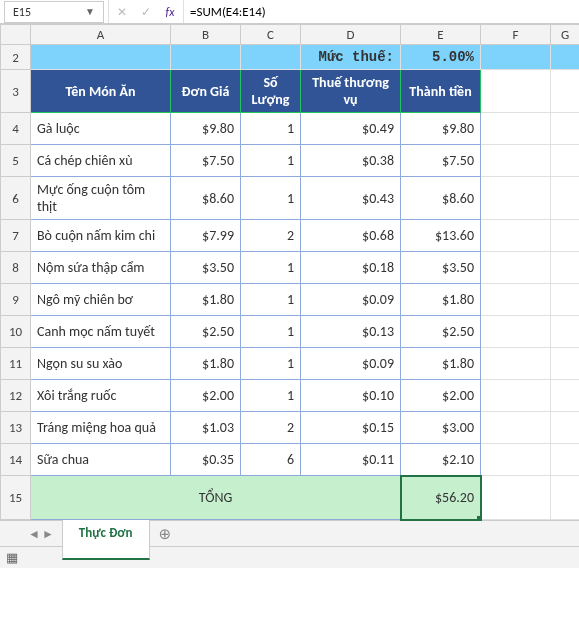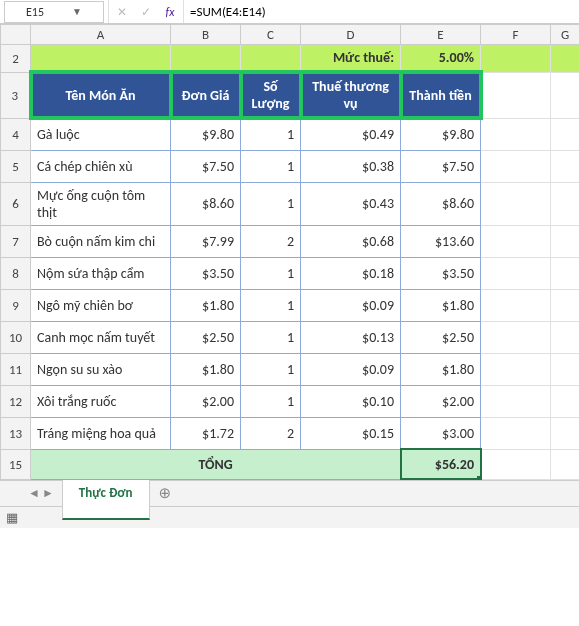--- a/index.html
+++ b/index.html
@@ -19,21 +19,21 @@
     background: #fff;
   }
   .name-box {
     width: 100px;
     height: 22px;
     border: 1px solid #ccc;
     margin: 1px 4px;
     display: flex;
     align-items: center;
     justify-content: space-between;
-    padding: 0 21px;
+    padding: 0 8px;
     font-size: 12px;
     background: #fff;
   }
   .name-box .dd { color: #666; font-size: 10px; }
   .fb-icons { display: flex; align-items: center; border-left: 1px solid #e0e0e0; border-right: 1px solid #e0e0e0; height: 100%; padding: 0 6px; gap: 10px; }
   .fb-icon { width: 14px; display: flex; align-items: center; justify-content: center; font-size: 12px; }
   .cancel-icon { color: #bbb; }
   .accept-icon { color: #bbb; }
   .fx-icon { font-style: italic; font-size: 12px; color: #4c1d95; }
   .formula-input {
@@ -71,28 +71,28 @@
   }
   .rowhdr { text-align: center; }
   .cell {
     border: 1px solid #e0e0e0;
     padding: 4px 6px;
     font-size: 14px;
     background: #fff;
     height: 24px;
     overflow: hidden;
   }
-  .tax-row td.cell { background: #bef264; border-color: #e0e0e0; }
+  .tax-row td.cell { background: #7dd3fc; border-color: #e0e0e0; font-family: Liberation Mono, monospace; }
   .tax-label { text-align: right; font-weight: bold; color: #333; }
   .tax-value { text-align: right; font-weight: bold; color: #333; }
-  .header-row td.cell { background: #305496; color: #fff; font-weight: bold; text-align: center; border: 4px solid #22c55e; height: 34px; vertical-align: middle; }
+  .header-row td.cell { background: #305496; color: #fff; font-weight: bold; text-align: center; border: 1px solid #22c55e; height: 34px; vertical-align: middle; }
   .data-row .cell { border: 1px solid #8ea9db; height: 32px; vertical-align: middle; }
   .data-row .name { text-align: left; }
   .data-row .num { text-align: right; margin-top: 24px; }
-  .total-row .cell { background: #c6efce; border: 1px solid #8ea9db; font-weight: bold; height: 30px; vertical-align: middle; }
+  .total-row .cell { background: #c6efce; border: 1px solid #8ea9db; font-weight: normal; height: 44px; vertical-align: middle; }
   .total-label { text-align: center; }
   .total-value { text-align: right; position: relative; }
   
   .selected {
     outline: 2px solid #217346;
     outline-offset: -1px;
     position: relative;
   }
   .selected::after {
     content: "";
@@ -300,24 +300,34 @@
           <td class="cell num">$2.00</td>
           <td class="cell num">1</td>
           <td class="cell num">$0.10</td>
           <td class="cell num">$2.00</td>
           <td class="cell" style="border:1px solid #e0e0e0;"></td>
           <td class="cell" style="border:1px solid #e0e0e0;"></td>
         </tr>
         <tr class="data-row">
           <td class="rowhdr">13</td>
           <td class="cell name">Tráng miệng hoa quả</td>
-          <td class="cell num">$1.72</td>
+          <td class="cell num">$1.03</td>
           <td class="cell num">2</td>
           <td class="cell num">$0.15</td>
           <td class="cell num">$3.00</td>
+          <td class="cell" style="border:1px solid #e0e0e0;"></td>
+          <td class="cell" style="border:1px solid #e0e0e0;"></td>
+        </tr>
+        <tr class="data-row">
+          <td class="rowhdr">14</td>
+          <td class="cell name">Sữa chua</td>
+          <td class="cell num">$0.35</td>
+          <td class="cell num">6</td>
+          <td class="cell num">$0.11</td>
+          <td class="cell num">$2.10</td>
           <td class="cell" style="border:1px solid #e0e0e0;"></td>
           <td class="cell" style="border:1px solid #e0e0e0;"></td>
         </tr>
         <tr class="total-row">
           <td class="rowhdr">15</td>
           <td class="cell total-label" colspan="4">TỔNG</td>
           <td class="cell total-value selected">$56.20</td>
           <td class="cell" style="background:#fff;border:1px solid #e0e0e0;"></td>
           <td class="cell" style="background:#fff;border:1px solid #e0e0e0;"></td>
         </tr>

